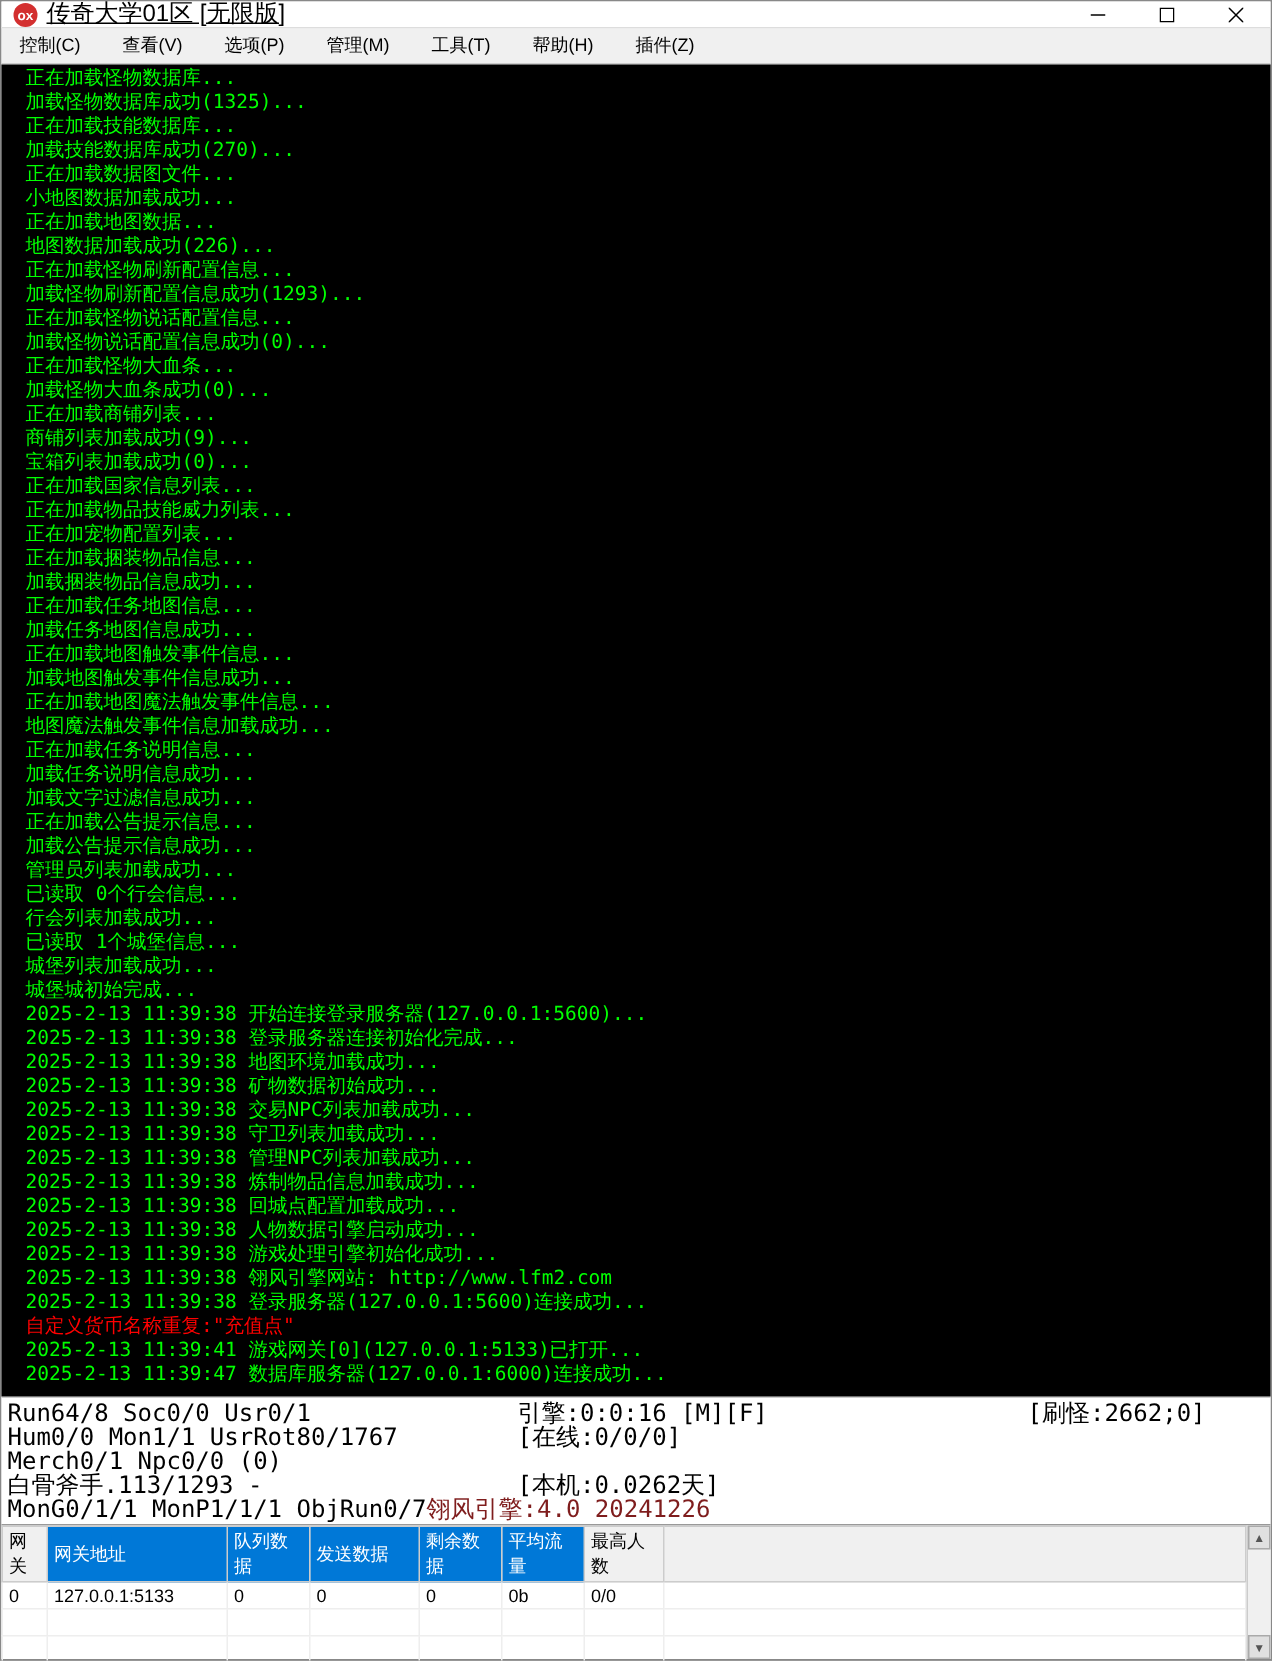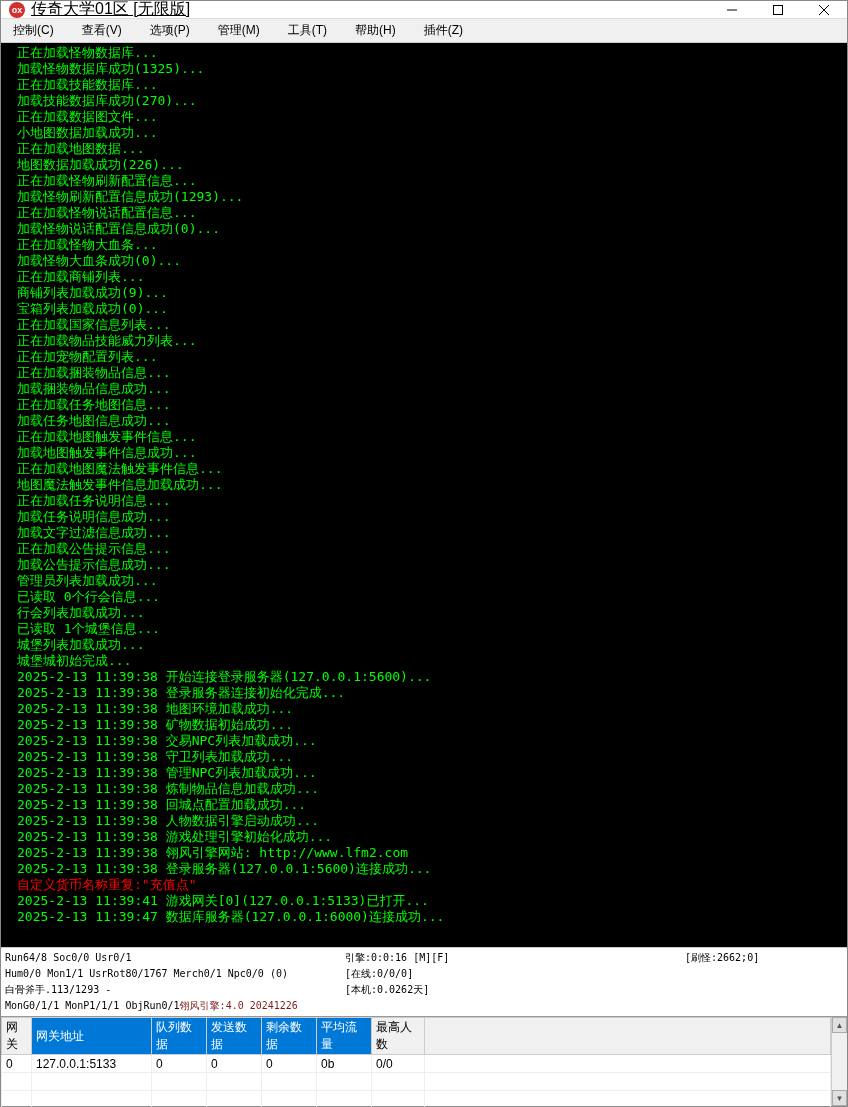--- a/index.html
+++ b/index.html
@@ -11,21 +11,21 @@
 .titlebar-buttons { display: flex; }
 .titlebar-btn { width: 46px; height: 30px; display: flex; align-items: center; justify-content: center; cursor: pointer; }
 .menubar { height: 24px; display: flex; align-items: center; padding-left: 4px; background: #f0f0f0; border-bottom: 1px solid #ccc; gap: 12px; }
 .menu-item { padding: 2px 8px; cursor: pointer; font-size: 12px; }
 .console { flex: 1; background: #000; color: #00ff00; font-family: "NSimSun", "SimSun", monospace; font-size: 13px; padding: 2px 4px; overflow-y: auto; line-height: 16px; position: relative; white-space: pre; }
 .console::-webkit-scrollbar { width: 16px; }
 .console::-webkit-scrollbar-track { background: #f0f0f0; }
 .console::-webkit-scrollbar-thumb { background: #c0c0c0; border: 1px solid #a0a0a0; }
 .console-line { display: block; margin-left: 12px; }
 .console-line.red { color: #ff0000; }
-.status-area { background: #fff; border-top: 1px solid #ccc; padding: 2px 4px; font-family: "NSimSun", "SimSun", monospace; font-size: 10px; }
+.status-area { background: #fff; border-top: 1px solid #ccc; padding: 2px 4px; font-family: "NSimSun", "SimSun", monospace; font-size: 16px; }
 .status-row { display: flex; line-height: 16px; }
 .status-left { width: 340px; }
 .status-mid { width: 340px; }
 .status-right { flex: 1; text-align: left; color: #7f1d1d; padding-right: 20px; }
 .grid-area { background: #fff; border-top: 1px solid #999; position: relative; }
 .grid-table { width: calc(100% - 16px); border-collapse: collapse; font-size: 12px; }
 .grid-table th { background: #f0f0f0; border: 1px solid #ccc; padding: 1px 4px; text-align: left; font-weight: normal; font-size: 12px; height: 18px; }
 .grid-table th.sel { background: #0078d7; color: #fff; }
 .grid-table td { border: 1px solid #eee; padding: 1px 4px; height: 18px; }
 .grid-scroll { position: absolute; right: 0; top: 0; bottom: 0; width: 16px; background: #f0f0f0; border-left: 1px solid #ccc; }
@@ -79,33 +79,33 @@
     </div>
     <div class="status-row">
       <span class="status-mid">Hum0/0 Mon1/1 UsrRot80/1767 Merch0/1 Npc0/0 (0)</span>
       <span>[在线:0/0/0]</span>
     </div>
     <div class="status-row">
       <span class="status-mid">白骨斧手.113/1293 -</span>
       <span>[本机:0.0262天]</span>
     </div>
     <div class="status-row">
-      <span>MonG0/1/1 MonP1/1/1 ObjRun0/1</span>
+      <span>MonG0/1/1 MonP1/1/1 ObjRun0/7</span>
       <span class="status-right">翎风引擎:4.0 20241226</span>
     </div>
   </div>
 
   <div class="grid-area" style="height:90px;">
     <table class="grid-table">
       <thead>
           <tr id="grid-head">
             <th style="width: 30px;">网关</th>
             <th class="sel" style="width: 120px;">网关地址</th>
             <th class="sel" style="width: 55px;">队列数据</th>
-            <th class="sel" style="width: 55px;">发送数据</th>
+            <th class="sel" style="width: 73px;">发送数据</th>
             <th class="sel" style="width: 55px;">剩余数据</th>
             <th class="sel" style="width: 55px;">平均流量</th>
             <th style="width: 53px;">最高人数</th>
             <th></th>
           </tr>
         </thead>
       <tbody id="grid-body">
           <tr>
             <td>0</td>
             <td>127.0.0.1:5133</td>

